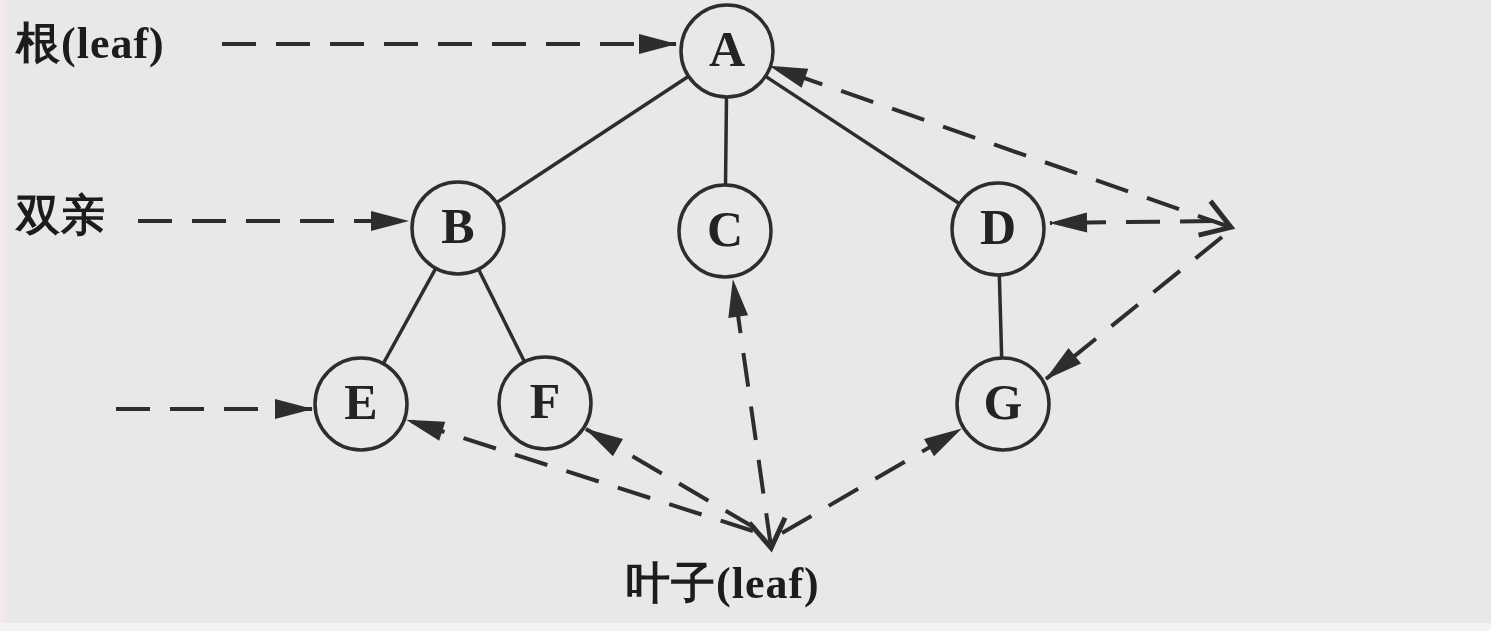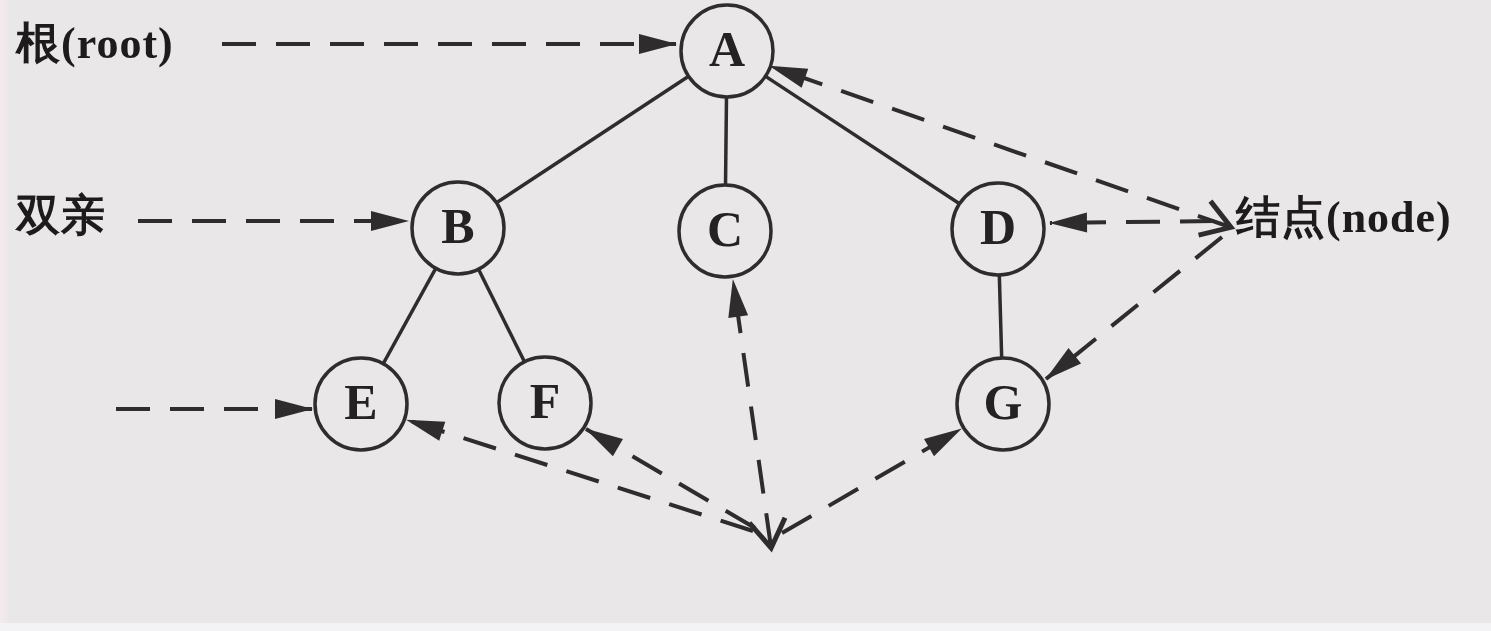--- a/index.html
+++ b/index.html
@@ -76,18 +76,18 @@
   </svg>
 
   <div class="node-letter" style="left: 727px; top: 51px;">A</div>
   <div class="node-letter" style="left: 458px; top: 228px;">B</div>
   <div class="node-letter" style="left: 725px; top: 231px;">C</div>
   <div class="node-letter" style="left: 998px; top: 229px;">D</div>
   <div class="node-letter" style="left: 361px; top: 404px;">E</div>
   <div class="node-letter" style="left: 545px; top: 403px;">F</div>
   <div class="node-letter" style="left: 1003px; top: 404px;">G</div>
 
-  <div class="dlabel" style="left: 16px; top: 20px;">根(root)</div>
+  <div class="dlabel" style="left: 16px; top: 20px;">根(leaf)</div>
   <div class="dlabel" style="left: 16px; top: 192px;">双亲</div>
-  <div class="dlabel" style="left: 1236px; top: 194px;">结点(node)</div>
+  <div class="dlabel" style="left: 626px; top: 560px;">叶子(leaf)</div>
 
   <div id="edge-bottom"></div>
 </div>
 
 </body></html>

